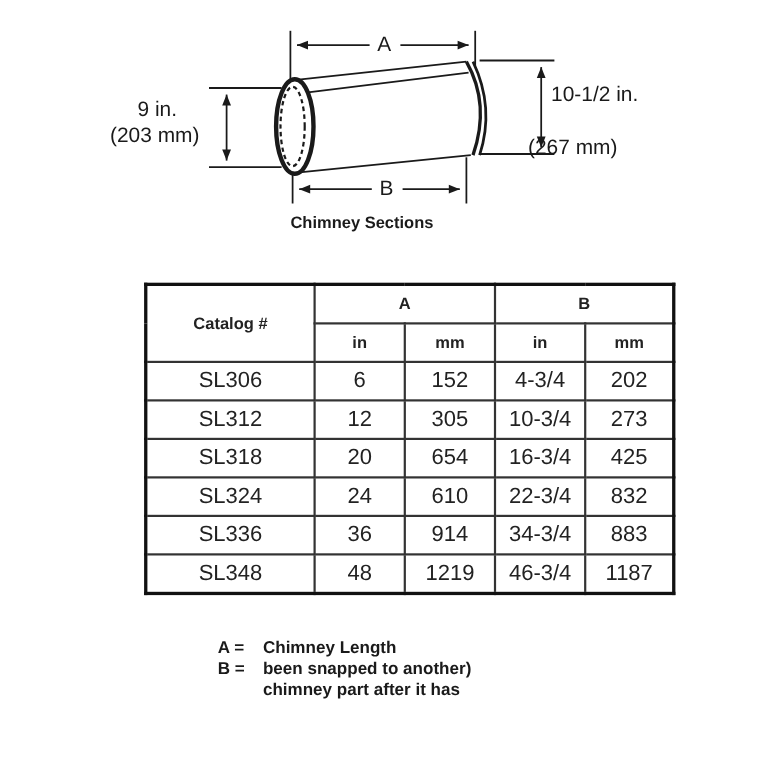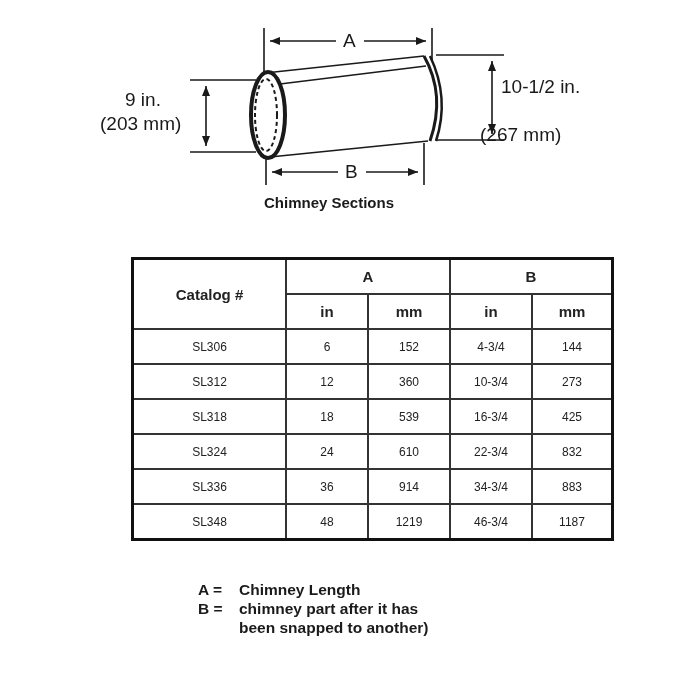--- a/index.html
+++ b/index.html
@@ -5,21 +5,21 @@
     html, body { margin: 0; padding: 0; background: #ffffff; }
     body { width: 700px; height: 700px; position: relative; overflow: hidden;
            font-family: "Liberation Sans", sans-serif; color: #1a1a1a; }
     .diagram { position: absolute; left: 0; top: 0; width: 700px; height: 230px; }
     .dim-label { position: absolute; font-size: 19px; line-height: 23px; color: #1a1a1a; }
     .caption { position: absolute; left: 0; width: 582px; top: 194px; text-align: left;
                font-weight: bold; font-size: 15px; padding-left: 264px; box-sizing: border-box; }
     table.spec { position: absolute; left: 131px; top: 257px; border-collapse: collapse;
                  border: 3px solid #111; }
     table.spec th, table.spec td { border: 2px solid #333; text-align: center;
-                 font-size: 12px; padding: 0; height: 33px; color: #222; }
+                 font-size: 20px; padding: 0; height: 33px; color: #222; }
     table.spec th { font-weight: bold; font-size: 15px; }
     .c-cat { width: 151px; }
     .c-ain { width: 80px; }
     .c-amm { width: 80px; }
     .c-bin { width: 80px; }
     .c-bmm { width: 78px; }
     .legend { position: absolute; left: 198px; top: 580px; font-weight: bold;
               font-size: 15.5px; line-height: 19px; }
     .legend-row { display: flex; }
     .legend-key { width: 41px; flex: none; }
@@ -96,33 +96,33 @@
       <th class="c-bin">in</th>
       <th class="c-bmm">mm</th>
     </tr>
   </thead>
   <tbody>
     <tr>
       <td>SL306</td>
       <td>6</td>
       <td>152</td>
       <td>4-3/4</td>
-      <td>144</td>
+      <td>202</td>
     </tr>
     <tr>
       <td>SL312</td>
       <td>12</td>
-      <td>360</td>
+      <td>305</td>
       <td>10-3/4</td>
       <td>273</td>
     </tr>
     <tr>
       <td>SL318</td>
-      <td>18</td>
-      <td>539</td>
+      <td>20</td>
+      <td>654</td>
       <td>16-3/4</td>
       <td>425</td>
     </tr>
     <tr>
       <td>SL324</td>
       <td>24</td>
       <td>610</td>
       <td>22-3/4</td>
       <td>832</td>
     </tr>
@@ -146,17 +146,17 @@
 <div class="legend">
   <div class="legend-row">
     <span class="legend-key">A =</span>
     <div>
       <div>Chimney Length</div>
     </div>
   </div>
   <div class="legend-row">
     <span class="legend-key">B =</span>
     <div>
+      <div>been snapped to another)</div>
       <div>chimney part after it has</div>
-      <div>been snapped to another)</div>
     </div>
   </div>
 </div>
 
 </body></html>

